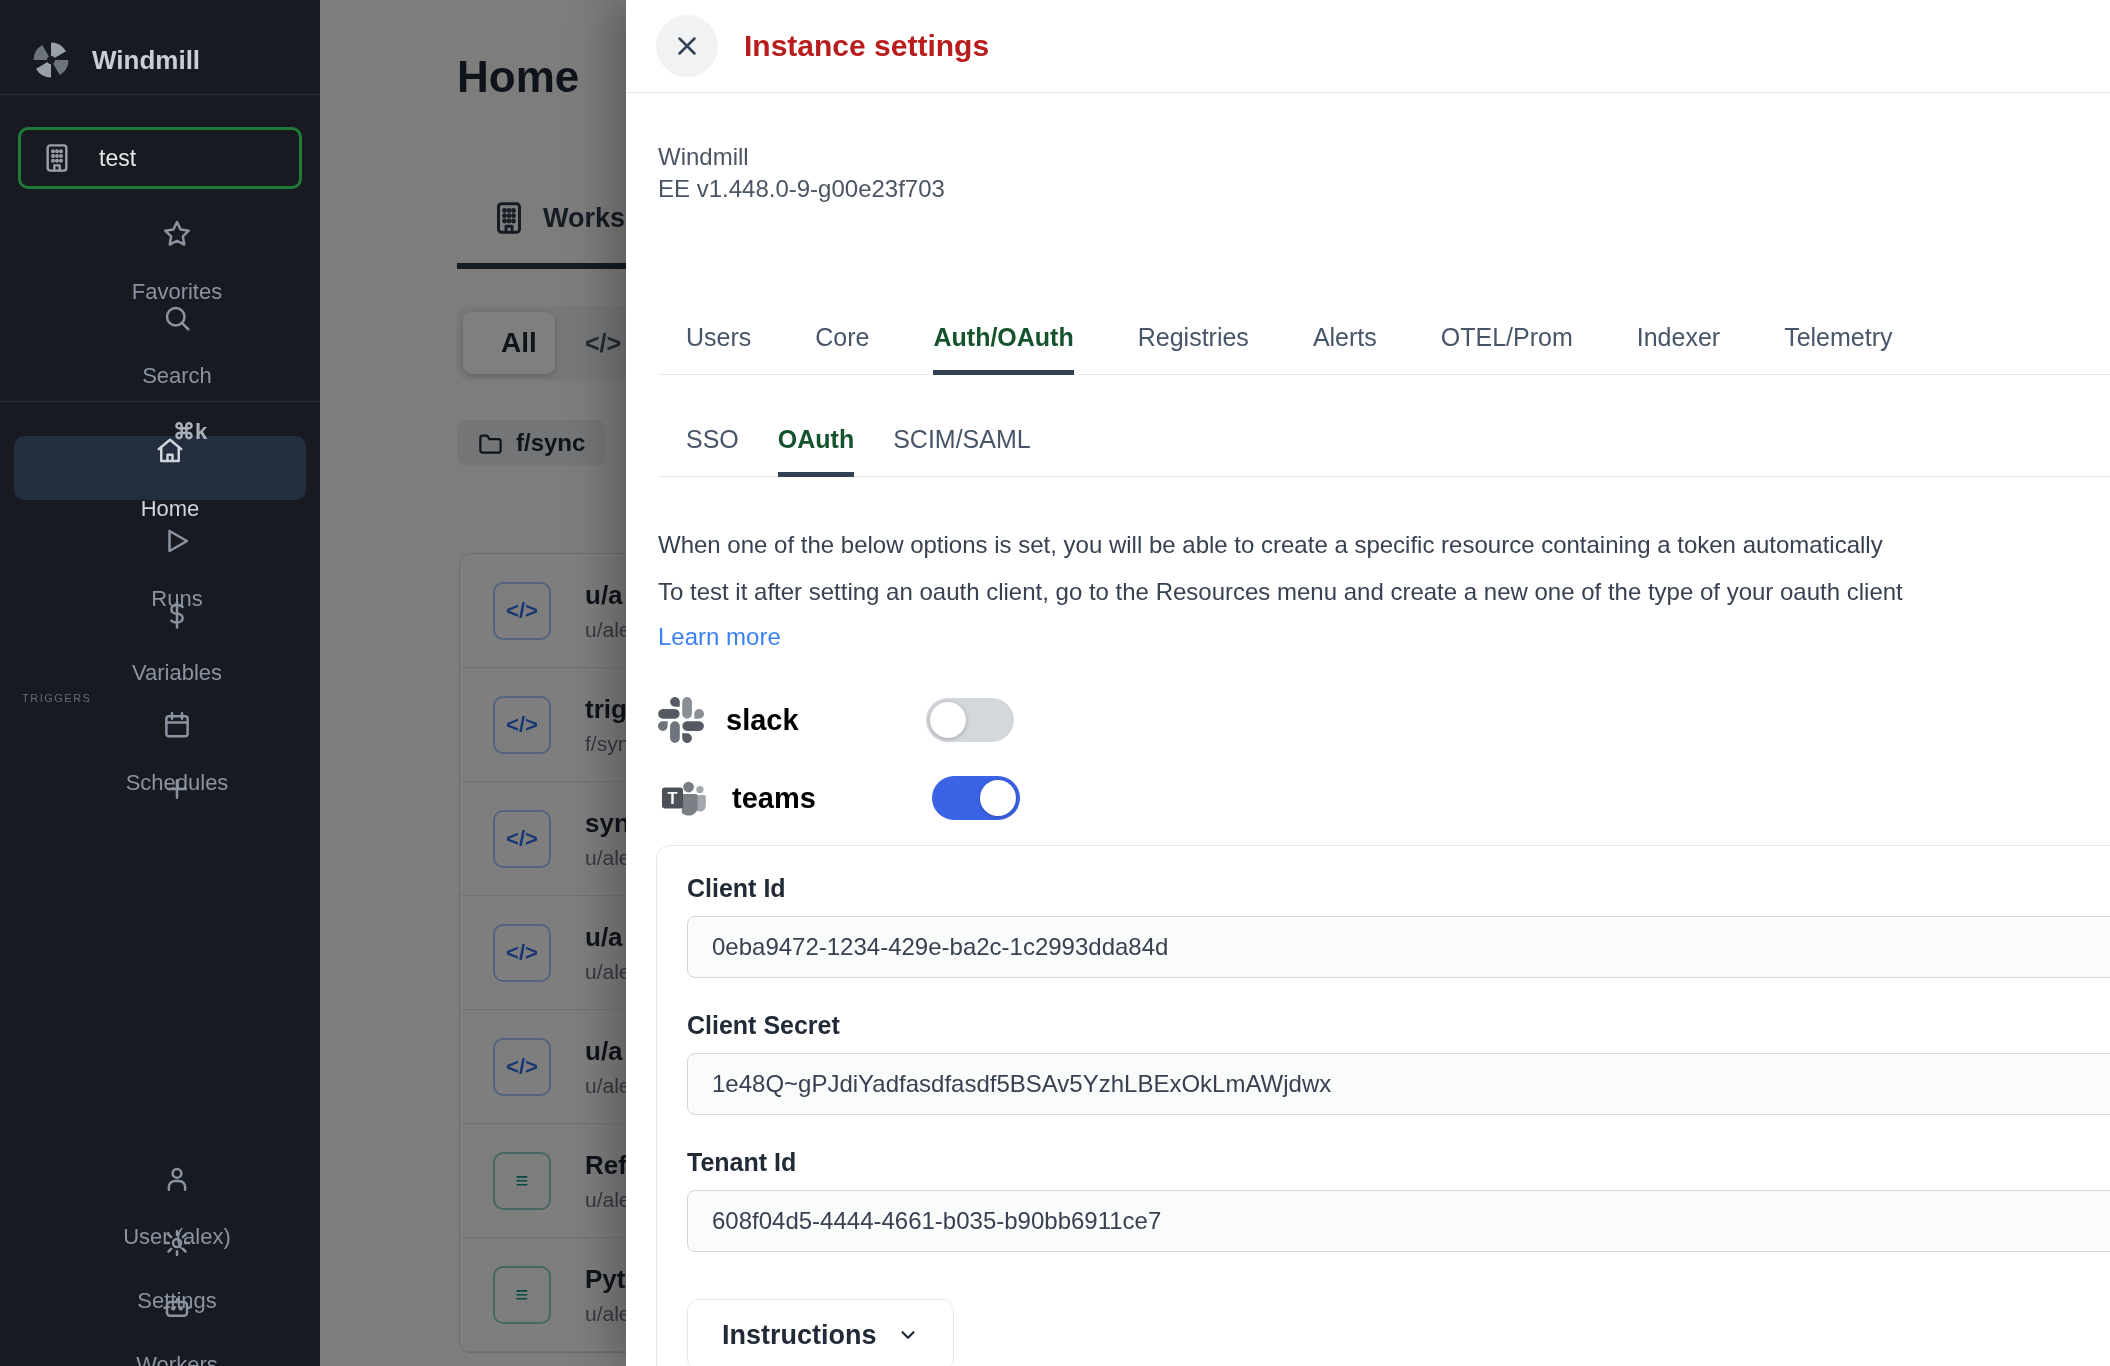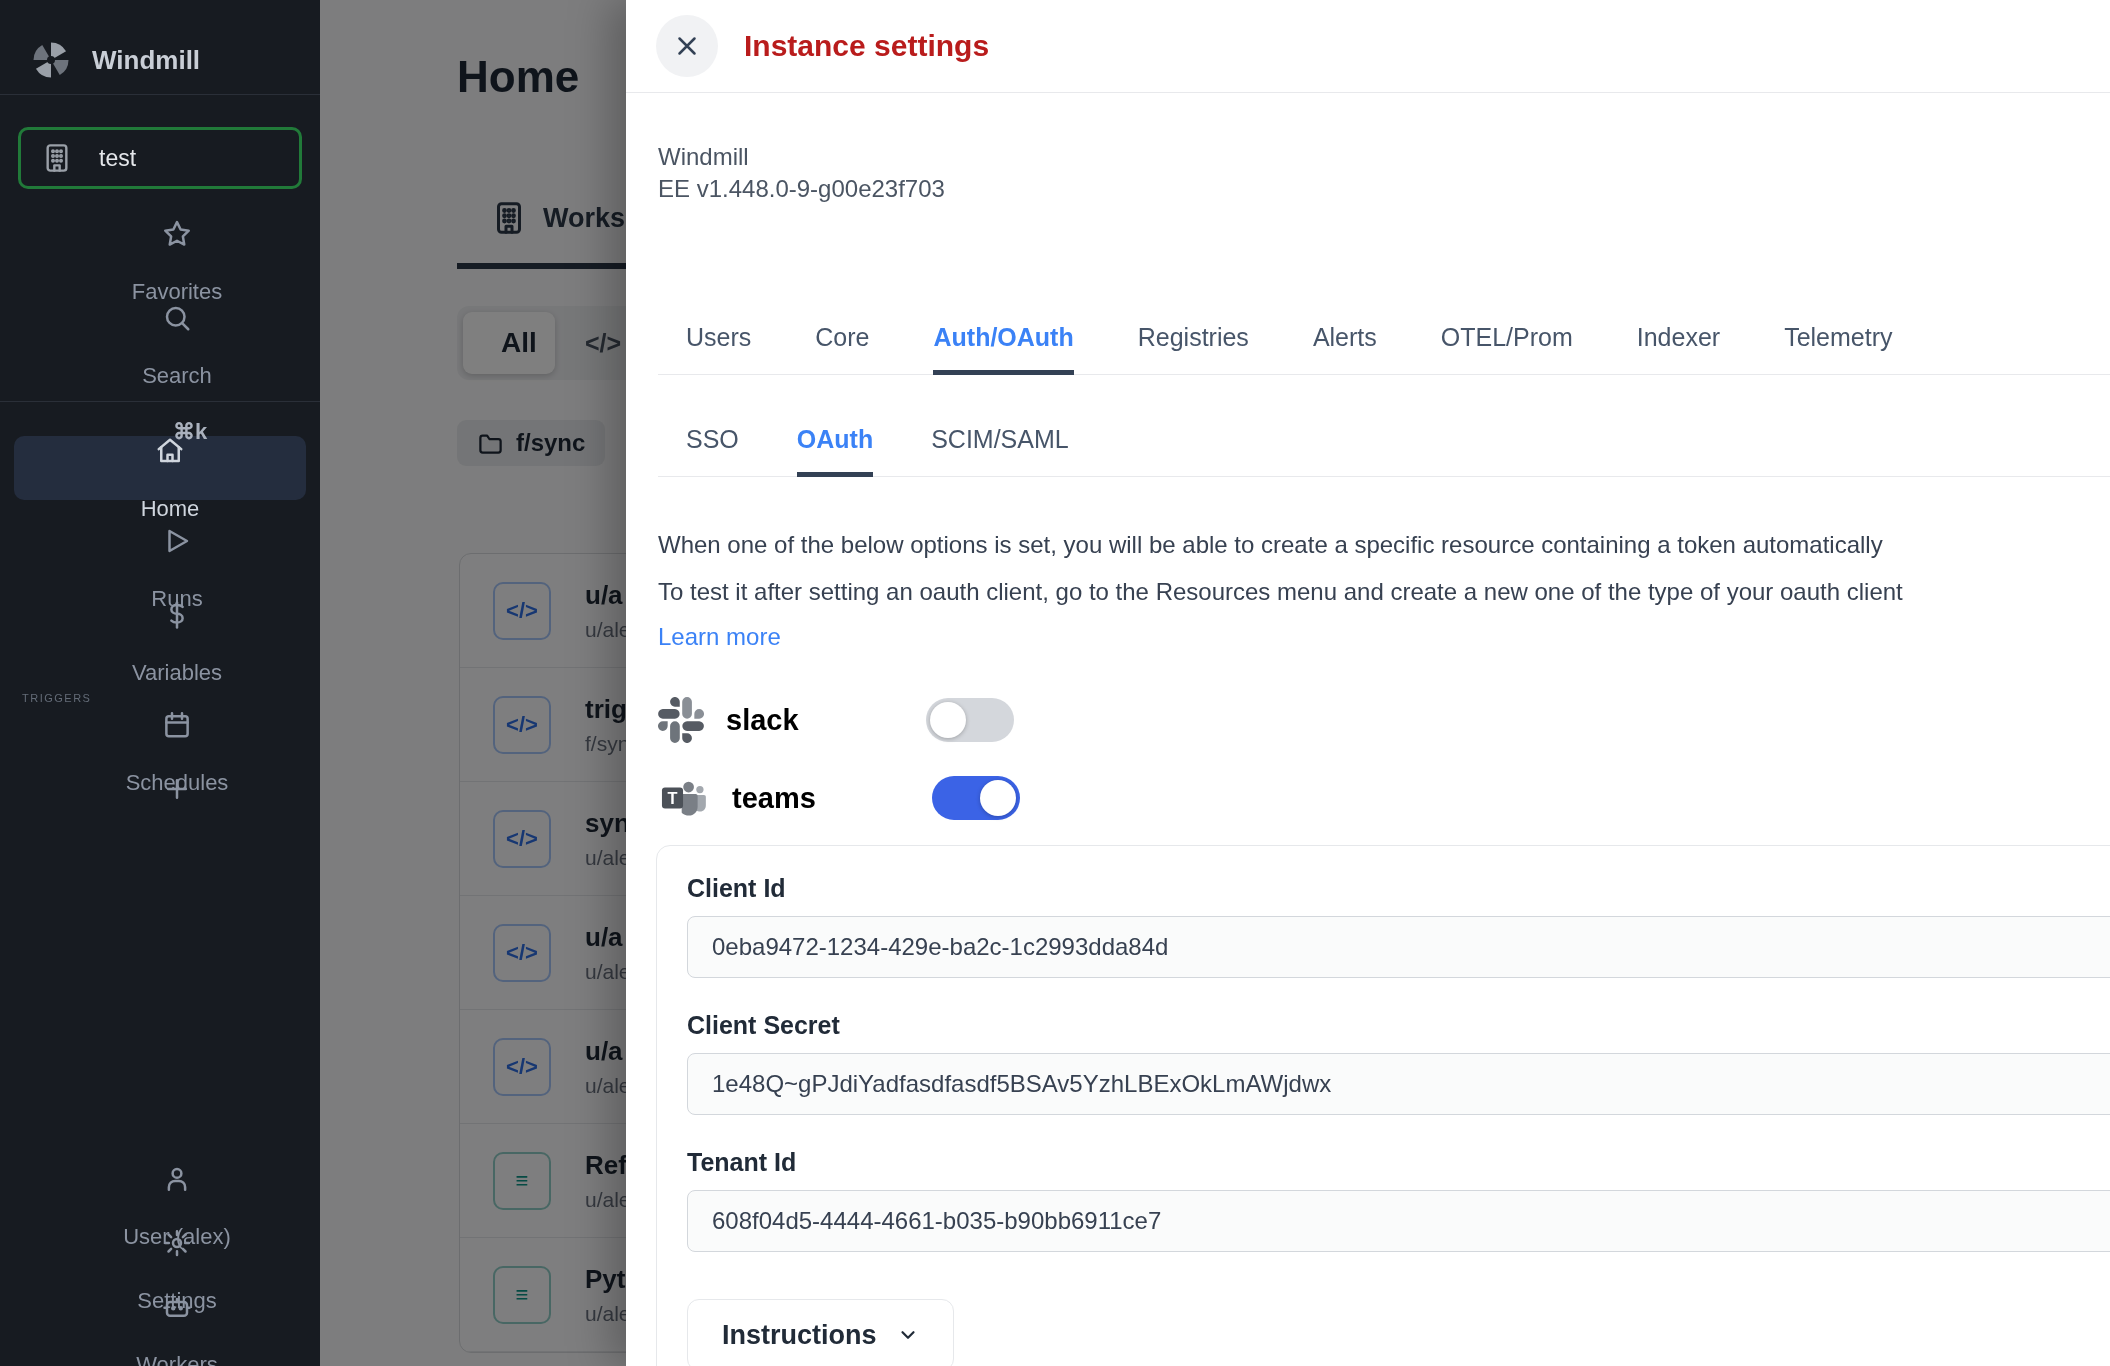--- a/index.html
+++ b/index.html
@@ -51,22 +51,22 @@
       box-shadow:-16px 0 40px rgba(0,0,0,.25); }
   .dr-header { height:93px; border-bottom:1px solid #e8e9ec; display:flex; align-items:center; padding-left:30px; gap:26px; }
   .close-btn { width:62px; height:62px; border-radius:50%; background:#f1f2f4; display:flex; align-items:center;
       justify-content:center; cursor:pointer; }
   .dr-title { font-size:30px; font-weight:700; color:#b91c1c; }
   .dr-body { padding:48px 0 0 32px; height:1273px; overflow:hidden; }
   .version { font-size:24px; color:#4b5563; line-height:32px; }
 
   .tabs { display:flex; gap:64px; padding-left:28px; margin-top:118px; border-bottom:1px solid #e8e9ec; }
   .tab { font-size:25px; color:#475569; padding-bottom:18px; cursor:pointer; white-space:nowrap; }
-  .tab.active { color:#3b82f6; font-weight:600; border-bottom:5px solid #334155; margin-bottom:-1px; }
-  .subtabs { display:flex; gap:58px; padding-left:28px; margin-top:50px; border-bottom:1px solid #e8e9ec; }
+  .tab.active { color:#14532d; font-weight:600; border-bottom:5px solid #334155; margin-bottom:-1px; }
+  .subtabs { display:flex; gap:39px; padding-left:28px; margin-top:50px; border-bottom:1px solid #e8e9ec; }
 
   .desc { margin-top:44px; font-size:24px; color:#374151; line-height:47px; white-space:nowrap; overflow:hidden; }
   .learn-more { display:inline-block; margin-top:8px; font-size:24px; color:#3b82f6; cursor:pointer; }
 
   .providers { margin-top:30px; }
   .provider { display:flex; align-items:center; height:78px; }
   .provider .p-label { font-size:29px; font-weight:600; color:#000000; margin-left:22px; width:200px; }
   .toggle { width:88px; height:44px; border-radius:22px; position:relative; cursor:pointer; }
   .toggle.off { background:#d4d7dc; }
   .toggle.on { background:#3b63e6; }

